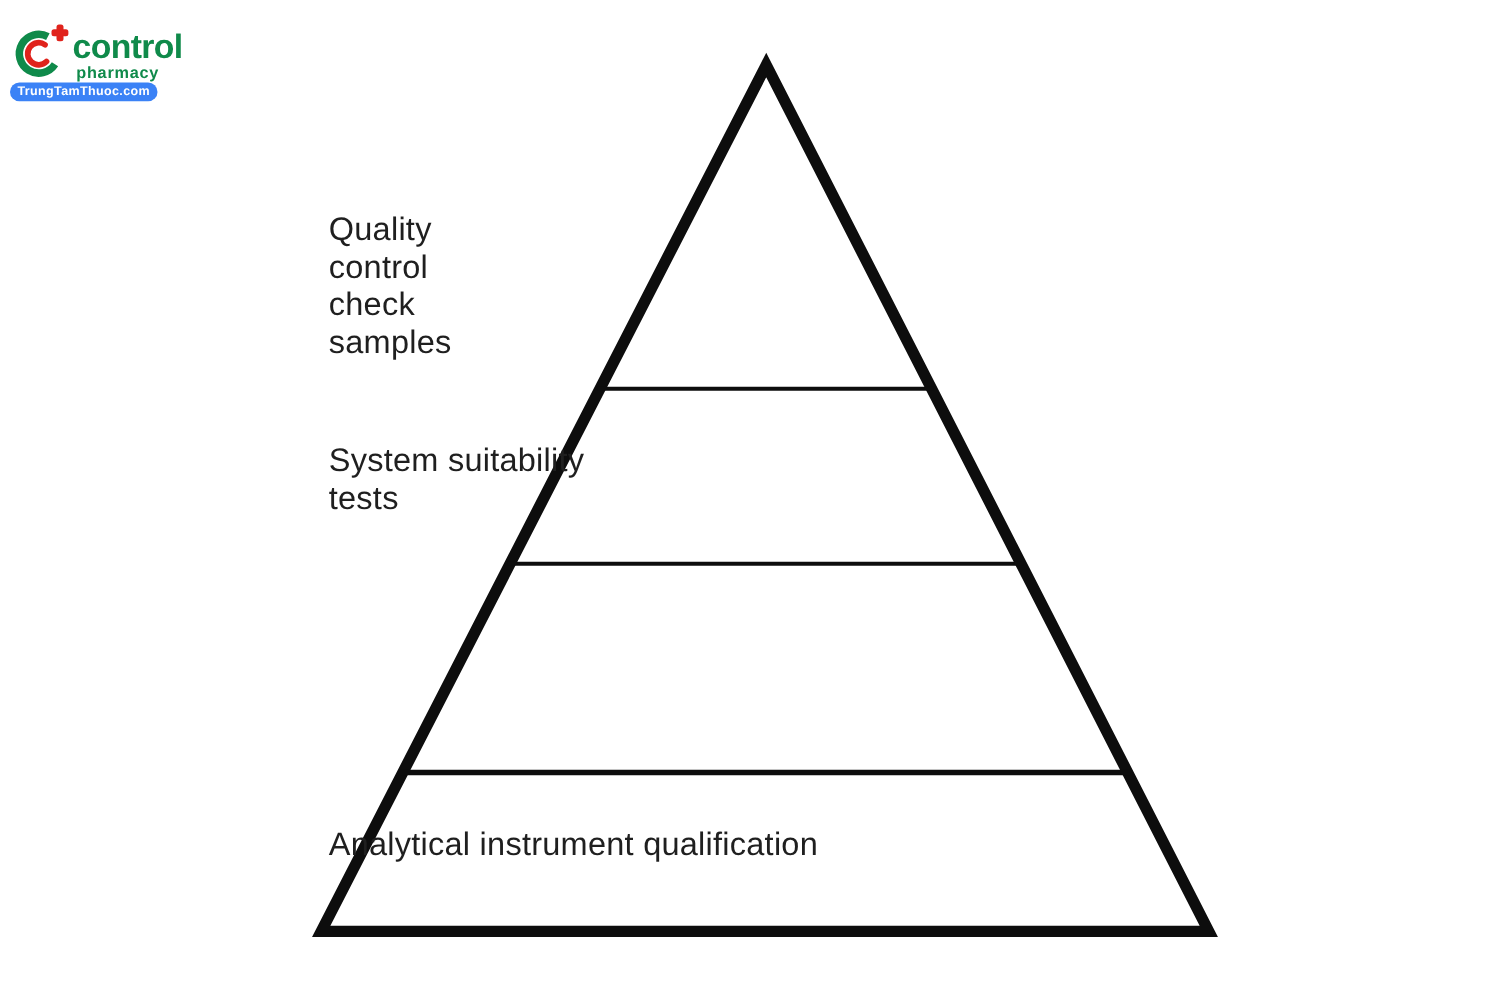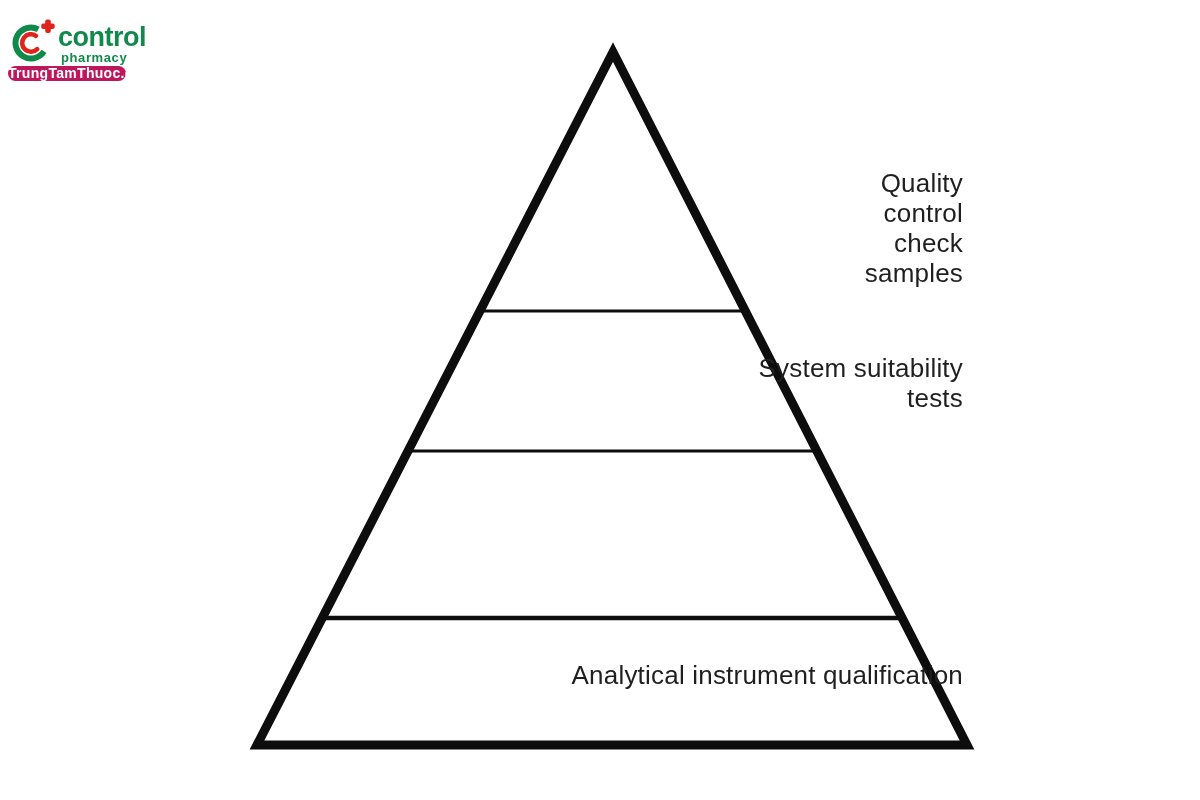--- a/index.html
+++ b/index.html
@@ -16,21 +16,21 @@
   .pyramid-svg {
     position: absolute;
     left: 0; top: 0;
     width: 1200px; height: 800px;
     display: block;
   }
   .pyramid-label {
     position: absolute;
     left: 613px;
     transform: translateX(-50%);
-    text-align: right;
+    text-align: left;
     white-space: pre-line;
     font-size: 26px;
     line-height: 30px;
     color: #1f1f1f;
     letter-spacing: 0.2px;
     width: 700px;
     pointer-events: none;
   }
   .label-1 { top: 168px; }
   .label-2 { top: 353px; }
@@ -62,24 +62,24 @@
     font-size: 13px;
     font-weight: bold;
     color: #0f8a4a;
     letter-spacing: 0.6px;
     text-align: right;
   }
   .logo-badge {
     position: absolute;
     left: 0px; top: 54px;
     width: 118px; height: 15px;
-    background: #be185d;
+    background: #3b82f6;
     border-radius: 8px;
     color: #ffffff;
-    font-size: 14px;
+    font-size: 10px;
     font-weight: bold;
     line-height: 15px;
     text-align: center;
     letter-spacing: 0.3px;
   }
 </style>
 </head>
 <body>
 
 <div class="canvas">

